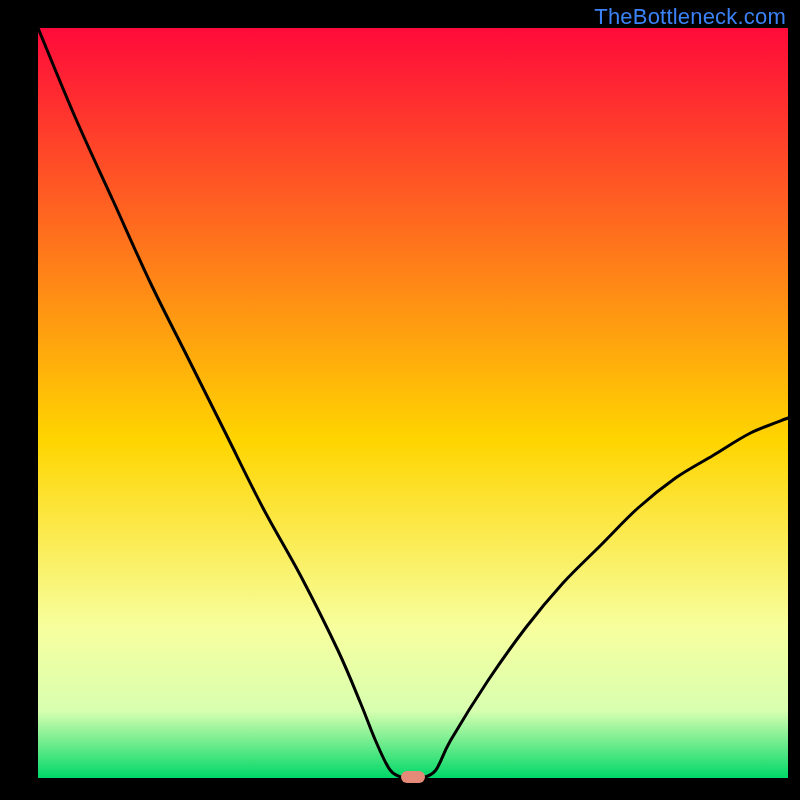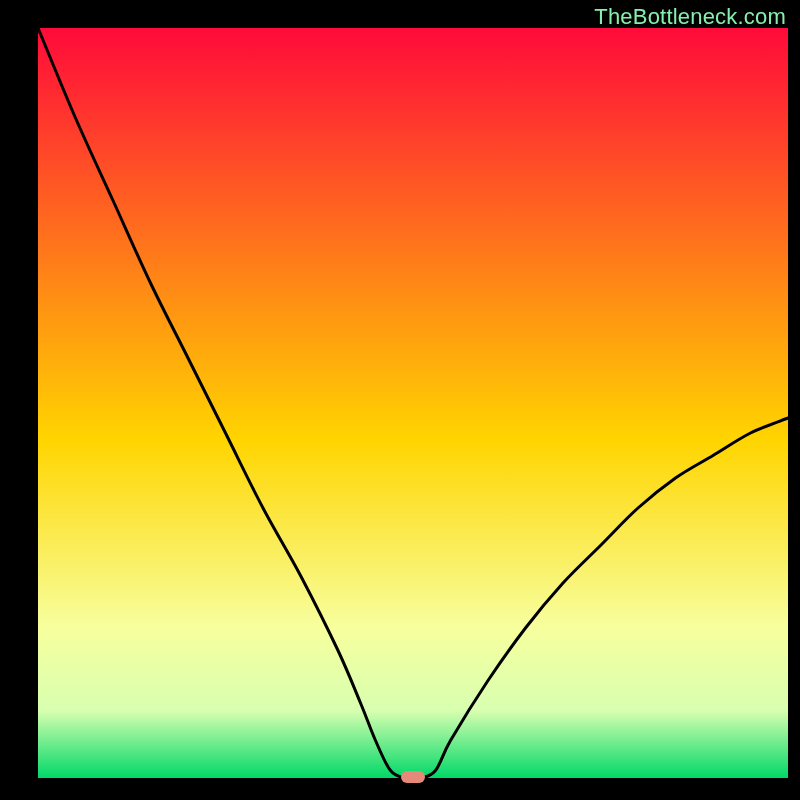--- a/index.html
+++ b/index.html
@@ -14,21 +14,21 @@
   .frame {
     position: relative;
     width: 800px;
     height: 800px;
     background: #000;
   }
   .watermark {
     position: absolute;
     top: 4px;
     right: 14px;
-    color: #86efac;
+    color: #3b82f6;
     font-size: 22px;
     font-weight: 500;
     letter-spacing: 0.2px;
     user-select: none;
     z-index: 10;
   }
   svg.plot {
     position: absolute;
     left: 0;
     top: 0;

